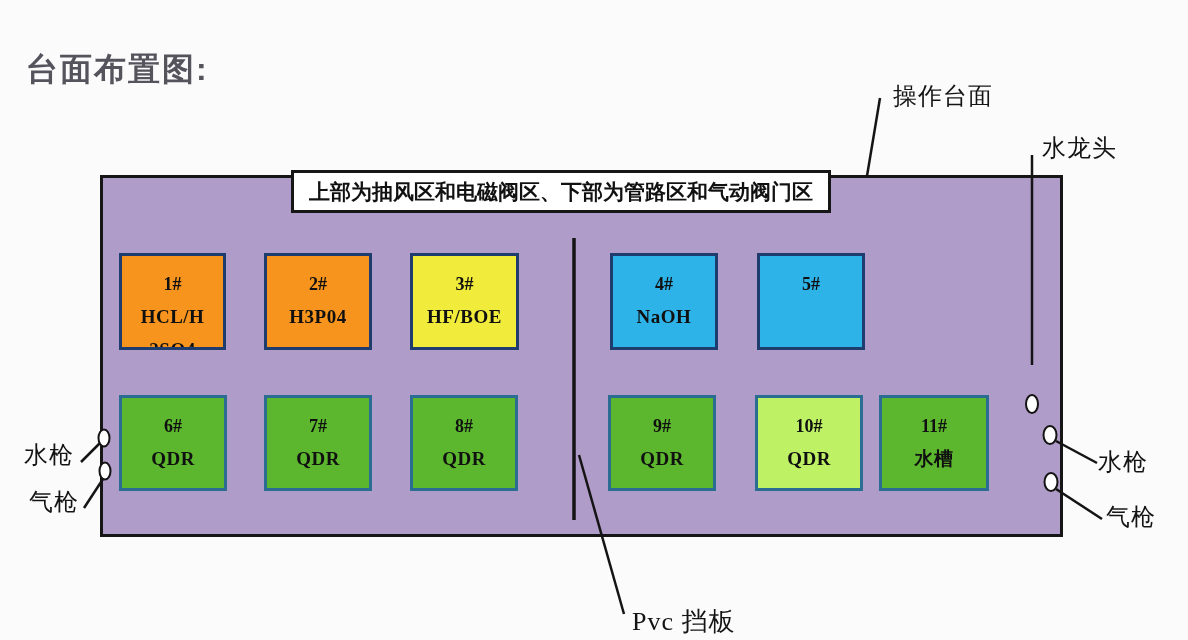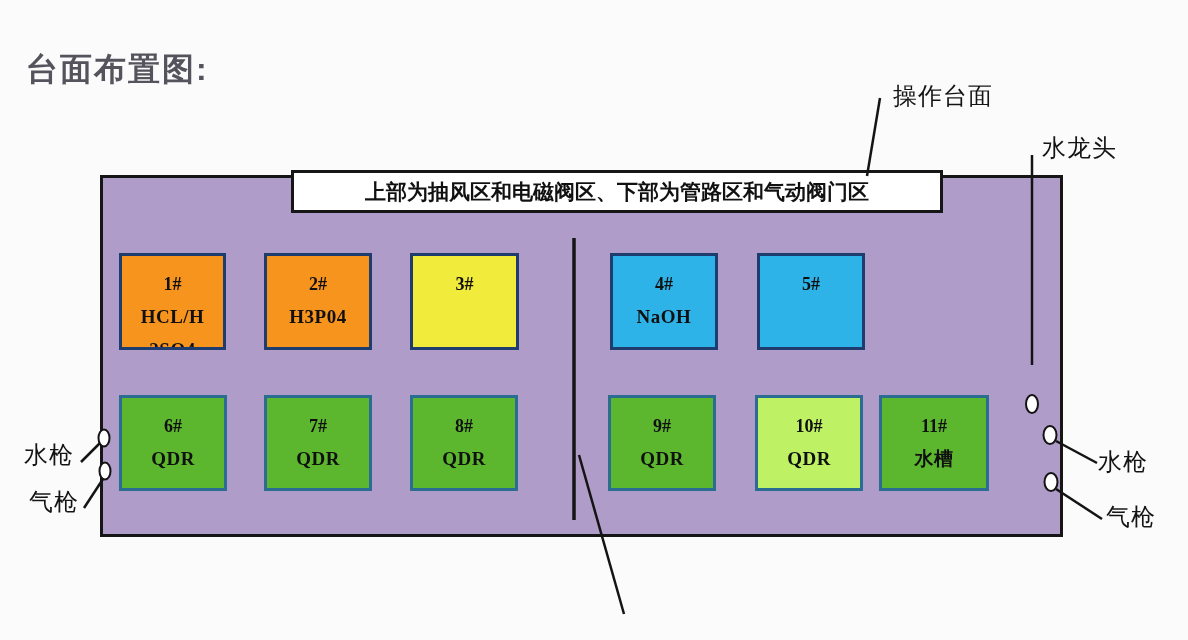--- a/index.html
+++ b/index.html
@@ -24,21 +24,21 @@
     position: absolute;
     left: 100px; top: 175px;
     width: 963px; height: 362px;
     background: #b09cc8;
     border: 3px solid #161616;
     box-sizing: border-box;
   }
   .header-note {
     position: absolute;
     left: 291px; top: 170px;
-    width: 652px; height: 43px;
+    width: 540px; height: 43px;
     background: #ffffff;
     border: 3px solid #161616;
     box-sizing: border-box;
     display: flex;
     align-items: center;
     justify-content: center;
     font-weight: bold;
     font-size: 21px;
     color: #111;
     z-index: 3;
@@ -90,20 +90,21 @@
     <div class="sid">1#</div>
     <div class="sname">HCL/H</div>
     <div class="sname">2SO4</div>
   </div>
   <div class="station row-top" style="left: 264px; width: 108px; background: rgb(247, 148, 30);">
     <div class="sid">2#</div>
     <div class="sname">H3P04</div>
   </div>
   <div class="station row-top" style="left: 410px; width: 109px; background: rgb(241, 235, 59);">
     <div class="sid">3#</div>
+    <div class="sname">HF/BOE</div>
   </div>
   <div class="station row-top" style="left: 610px; width: 108px; background: rgb(46, 179, 233);">
     <div class="sid">4#</div>
     <div class="sname">NaOH</div>
   </div>
   <div class="station row-top" style="left: 757px; width: 108px; background: rgb(46, 179, 233);">
     <div class="sid">5#</div>
   </div>
 
   <div class="station row-bottom" style="left: 119px; width: 108px; background: rgb(92, 183, 47);">
@@ -153,14 +154,15 @@
     <ellipse cx="104" cy="438" rx="5.5" ry="8.5" fill="#ffffff" stroke="#141414" stroke-width="2"></ellipse>
     <ellipse cx="105" cy="471" rx="5.5" ry="8.5" fill="#ffffff" stroke="#141414" stroke-width="2"></ellipse>
   </svg>
 
   <div class="callout" style="left:893px;top:80px;">操作台面</div>
   <div class="callout" style="left:1042px;top:132px;">水龙头</div>
   <div class="callout" style="left:1098px;top:446px;">水枪</div>
   <div class="callout" style="left:1106px;top:501px;">气枪</div>
   <div class="callout" style="left:24px;top:439px;">水枪</div>
   <div class="callout" style="left:29px;top:486px;">气枪</div>
+  <div class="callout pvc-label" style="left:632px;top:604px;">Pvc 挡板</div>
 
 </div>
 
 </body></html>

